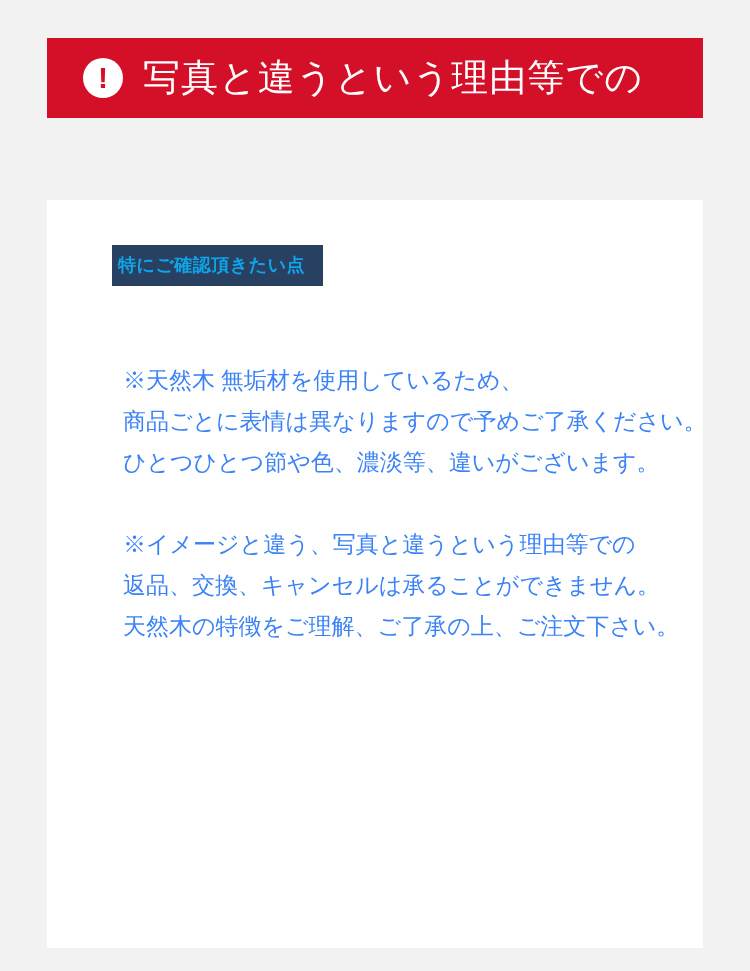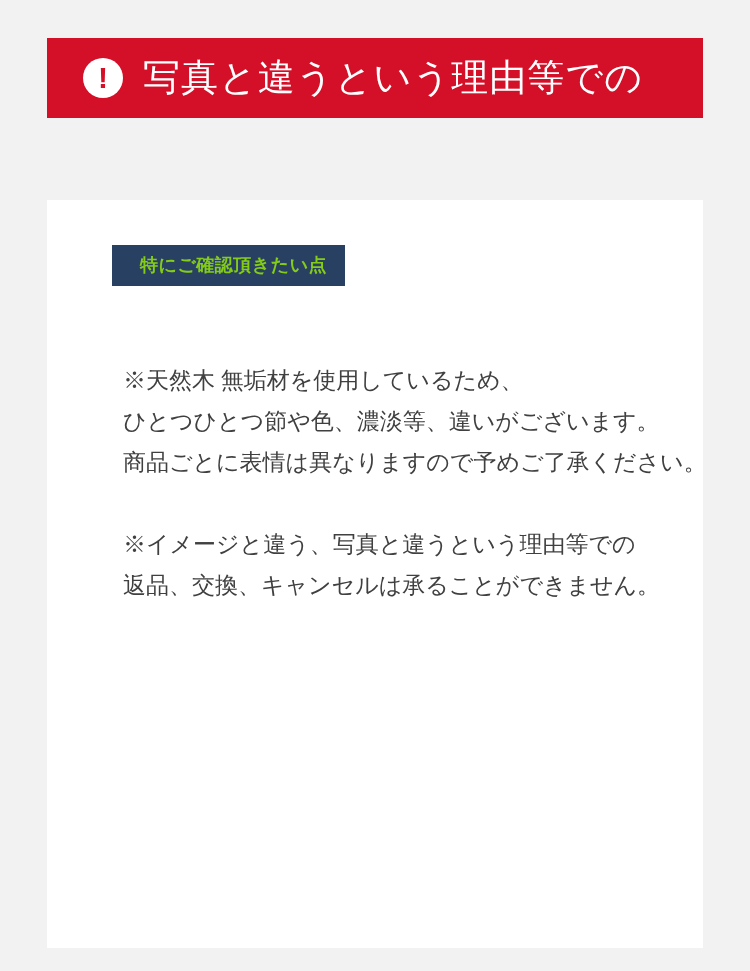--- a/index.html
+++ b/index.html
@@ -68,36 +68,36 @@
     height: 748px;
     background: #ffffff;
     box-sizing: border-box;
   }
 
   .section-tag {
     position: absolute;
     left: 65px;
     top: 45px;
     background: #284163;
-    color: #84cc16;
+    color: #0ea5e9;
     font-family: "Liberation Sans", "DejaVu Sans", sans-serif;
     font-weight: bold;
     font-size: 18px;
     line-height: 1;
-    padding: 11px 18px 12px 28px;
+    padding: 11px 18px 12px 6px;
     letter-spacing: 0.5px;
     white-space: nowrap;
   }
 
   .body-text {
     position: absolute;
     left: 76px;
     top: 160px;
     right: 30px;
-    color: #404040;
+    color: #3b82f6;
     font-size: 23px;
     line-height: 41px;
     font-family: "Liberation Serif", "DejaVu Serif", serif;
   }
   .para {
     margin: 0 0 41px 0;
   }
   .para:last-child {
     margin-bottom: 9px;
   }
@@ -119,26 +119,27 @@
   </div>
 
   <div class="card">
 
     <div class="section-tag">特にご確認頂きたい点</div>
 
     <div class="body-text">
 
       <div class="para">
         <span class="ln">※天然木 無垢材を使用しているため、</span>
+        <span class="ln">商品ごとに表情は異なりますので予めご了承ください。</span>
         <span class="ln">ひとつひとつ節や色、濃淡等、違いがございます。</span>
-        <span class="ln">商品ごとに表情は異なりますので予めご了承ください。</span>
       </div>
 
 
       <div class="para">
         <span class="ln">※イメージと違う、写真と違うという理由等での</span>
         <span class="ln">返品、交換、キャンセルは承ることができません。</span>
+        <span class="ln">天然木の特徴をご理解、ご了承の上、ご注文下さい。</span>
       </div>
 
     </div>
   </div>
 
 </div>
 
 </body></html>

